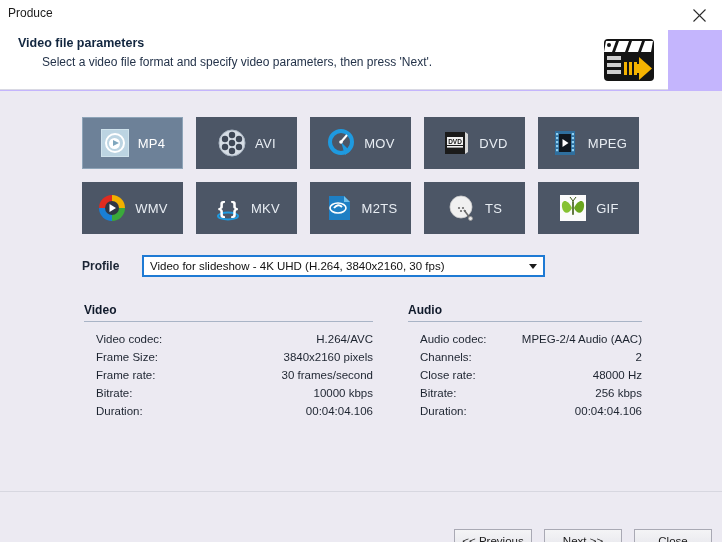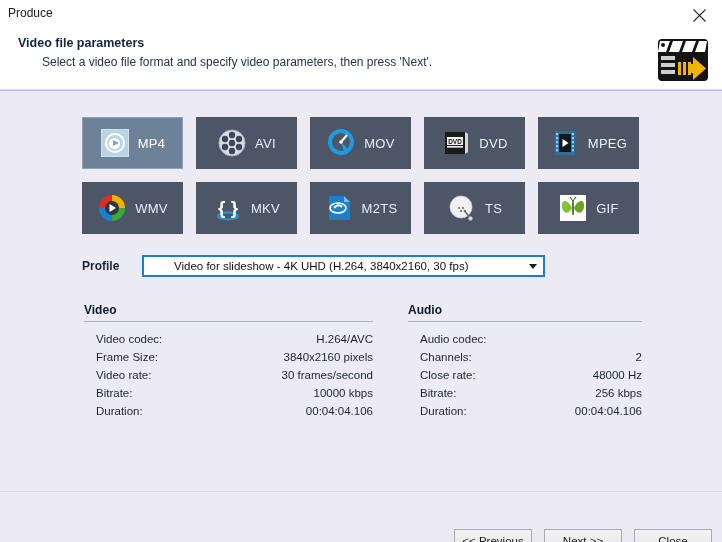--- a/index.html
+++ b/index.html
@@ -22,21 +22,21 @@
   }
   .close-btn {
     position: absolute; right: 0; top: 0; width: 46px; height: 30px;
     display: flex; align-items: center; justify-content: center;
     cursor: pointer;
   }
   .close-btn svg { display: block; }
 
   
   .header {
-    position: absolute; left: 0; top: 30px; width: 722px; height: 60px;
+    position: absolute; left: 0; top: 30px; width: 668px; height: 60px;
     background: #ffffff;
     border-bottom: 1px solid #d9d9e3;
   }
   .header .h-title {
     position: absolute; left: 18px; top: 6px;
     font-size: 12.5px; font-weight: bold; color: #12263f;
   }
   .header .h-sub {
     position: absolute; left: 42px; top: 25px;
     font-size: 12px; color: #24334a;
@@ -87,21 +87,20 @@
     position: absolute; left: 0; top: 4px;
     font-size: 12px; font-weight: bold; color: #1b2535;
   }
   .profile-select {
     position: absolute; left: 60px; top: 0;
     width: 403px; height: 22px;
     background: #ffffff;
     border: 2px solid #1e7ad4;
     display: flex; align-items: center;
     cursor: pointer;
-    padding-left: 24px;
   }
   .profile-select .val {
     flex: 1; padding-left: 6px;
     font-size: 11.5px; color: #111111;
     white-space: nowrap; overflow: hidden;
   }
   .profile-select .arrow {
     width: 20px; height: 100%;
     display: flex; align-items: center; justify-content: center;
   }
@@ -393,38 +392,39 @@
       <div class="p-rule"></div>
       <div class="row">
         <span class="k">Video codec:</span>
         <span class="v">H.264/AVC</span>
       </div>
       <div class="row">
         <span class="k">Frame Size:</span>
         <span class="v">3840x2160 pixels</span>
       </div>
       <div class="row">
-        <span class="k">Video rate:</span>
+        <span class="k">Frame rate:</span>
         <span class="v">30 frames/second</span>
       </div>
       <div class="row">
         <span class="k">Bitrate:</span>
         <span class="v">10000 kbps</span>
       </div>
       <div class="row">
         <span class="k">Duration:</span>
         <span class="v">00:04:04.106</span>
       </div>
     </div>
 
     <div class="panel audio">
       <div class="p-title">Audio</div>
       <div class="p-rule"></div>
       <div class="row">
         <span class="k">Audio codec:</span>
+        <span class="v">MPEG-2/4 Audio (AAC)</span>
       </div>
       <div class="row">
         <span class="k">Channels:</span>
         <span class="v">2</span>
       </div>
       <div class="row">
         <span class="k">Close rate:</span>
         <span class="v">48000 Hz</span>
       </div>
       <div class="row">

